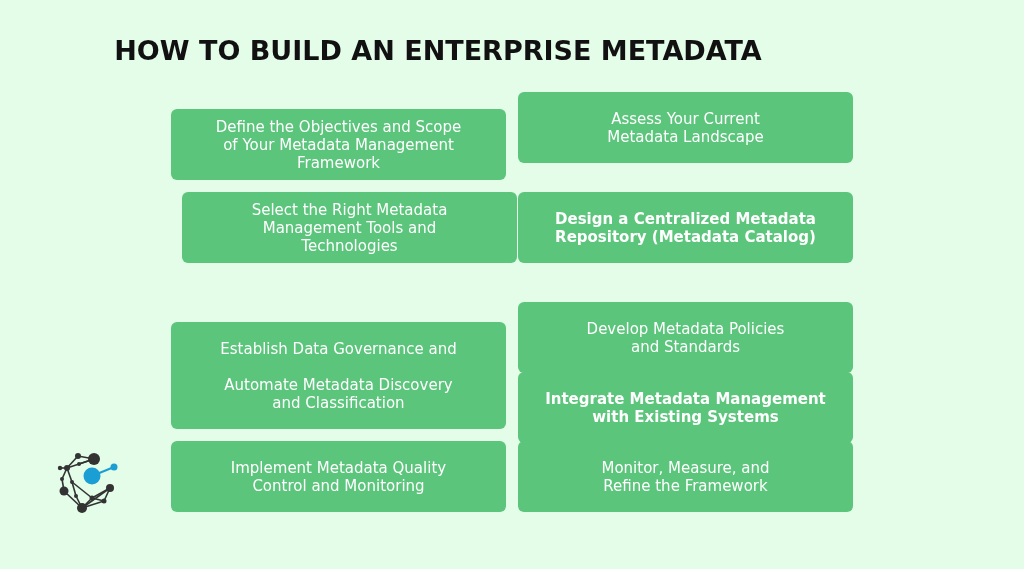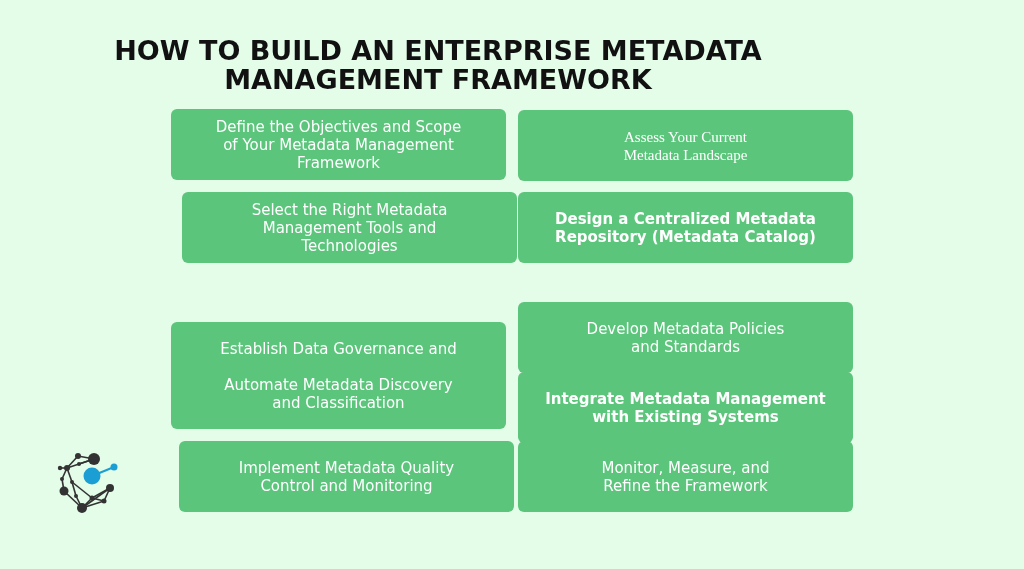--- a/index.html
+++ b/index.html
@@ -41,29 +41,28 @@
       position: absolute;
       left: 52px; top: 446px;
       width: 72px; height: 68px;
     }
   </style>
 </head>
 <body>
 
 <div class="title">
   <span>HOW TO BUILD AN ENTERPRISE METADATA</span>
-  <span>MANAGEMENT FRAMEWORK</span>
 </div>
 
 <div class="card" style="left:171px; top:109px;">
   <span class="txt">Define the Objectives and Scope
 of Your Metadata Management
 Framework</span>
 </div>
-<div class="card" style="left:518px; top:110px;font-family:Liberation Serif, serif;">
+<div class="card" style="left:518px; top:92px;">
   <span class="txt">Assess Your Current
 Metadata Landscape</span>
 </div>
 
 <div class="card" style="left:182px; top:192px;">
   <span class="txt">Select the Right Metadata
 Management Tools and
 Technologies</span>
 </div>
 <div class="card" style="left:518px; top:192px;font-weight:bold;">
@@ -82,21 +81,21 @@
 
 <div class="card" style="left:171px; top:358px;">
   <span class="txt">Automate Metadata Discovery
 and Classification</span>
 </div>
 <div class="card" style="left:518px; top:372px;font-weight:bold;">
   <span class="txt">Integrate Metadata Management
 with Existing Systems</span>
 </div>
 
-<div class="card" style="left:171px; top:441px;margin-left:8px;">
+<div class="card" style="left:171px; top:441px;">
   <span class="txt">Implement Metadata Quality
 Control and Monitoring</span>
 </div>
 <div class="card" style="left:518px; top:441px;">
   <span class="txt">Monitor, Measure, and
 Refine the Framework</span>
 </div>
 
 <svg class="logo" viewBox="0 0 72 68">
   <g stroke="#333333" stroke-width="1.6" fill="none">

